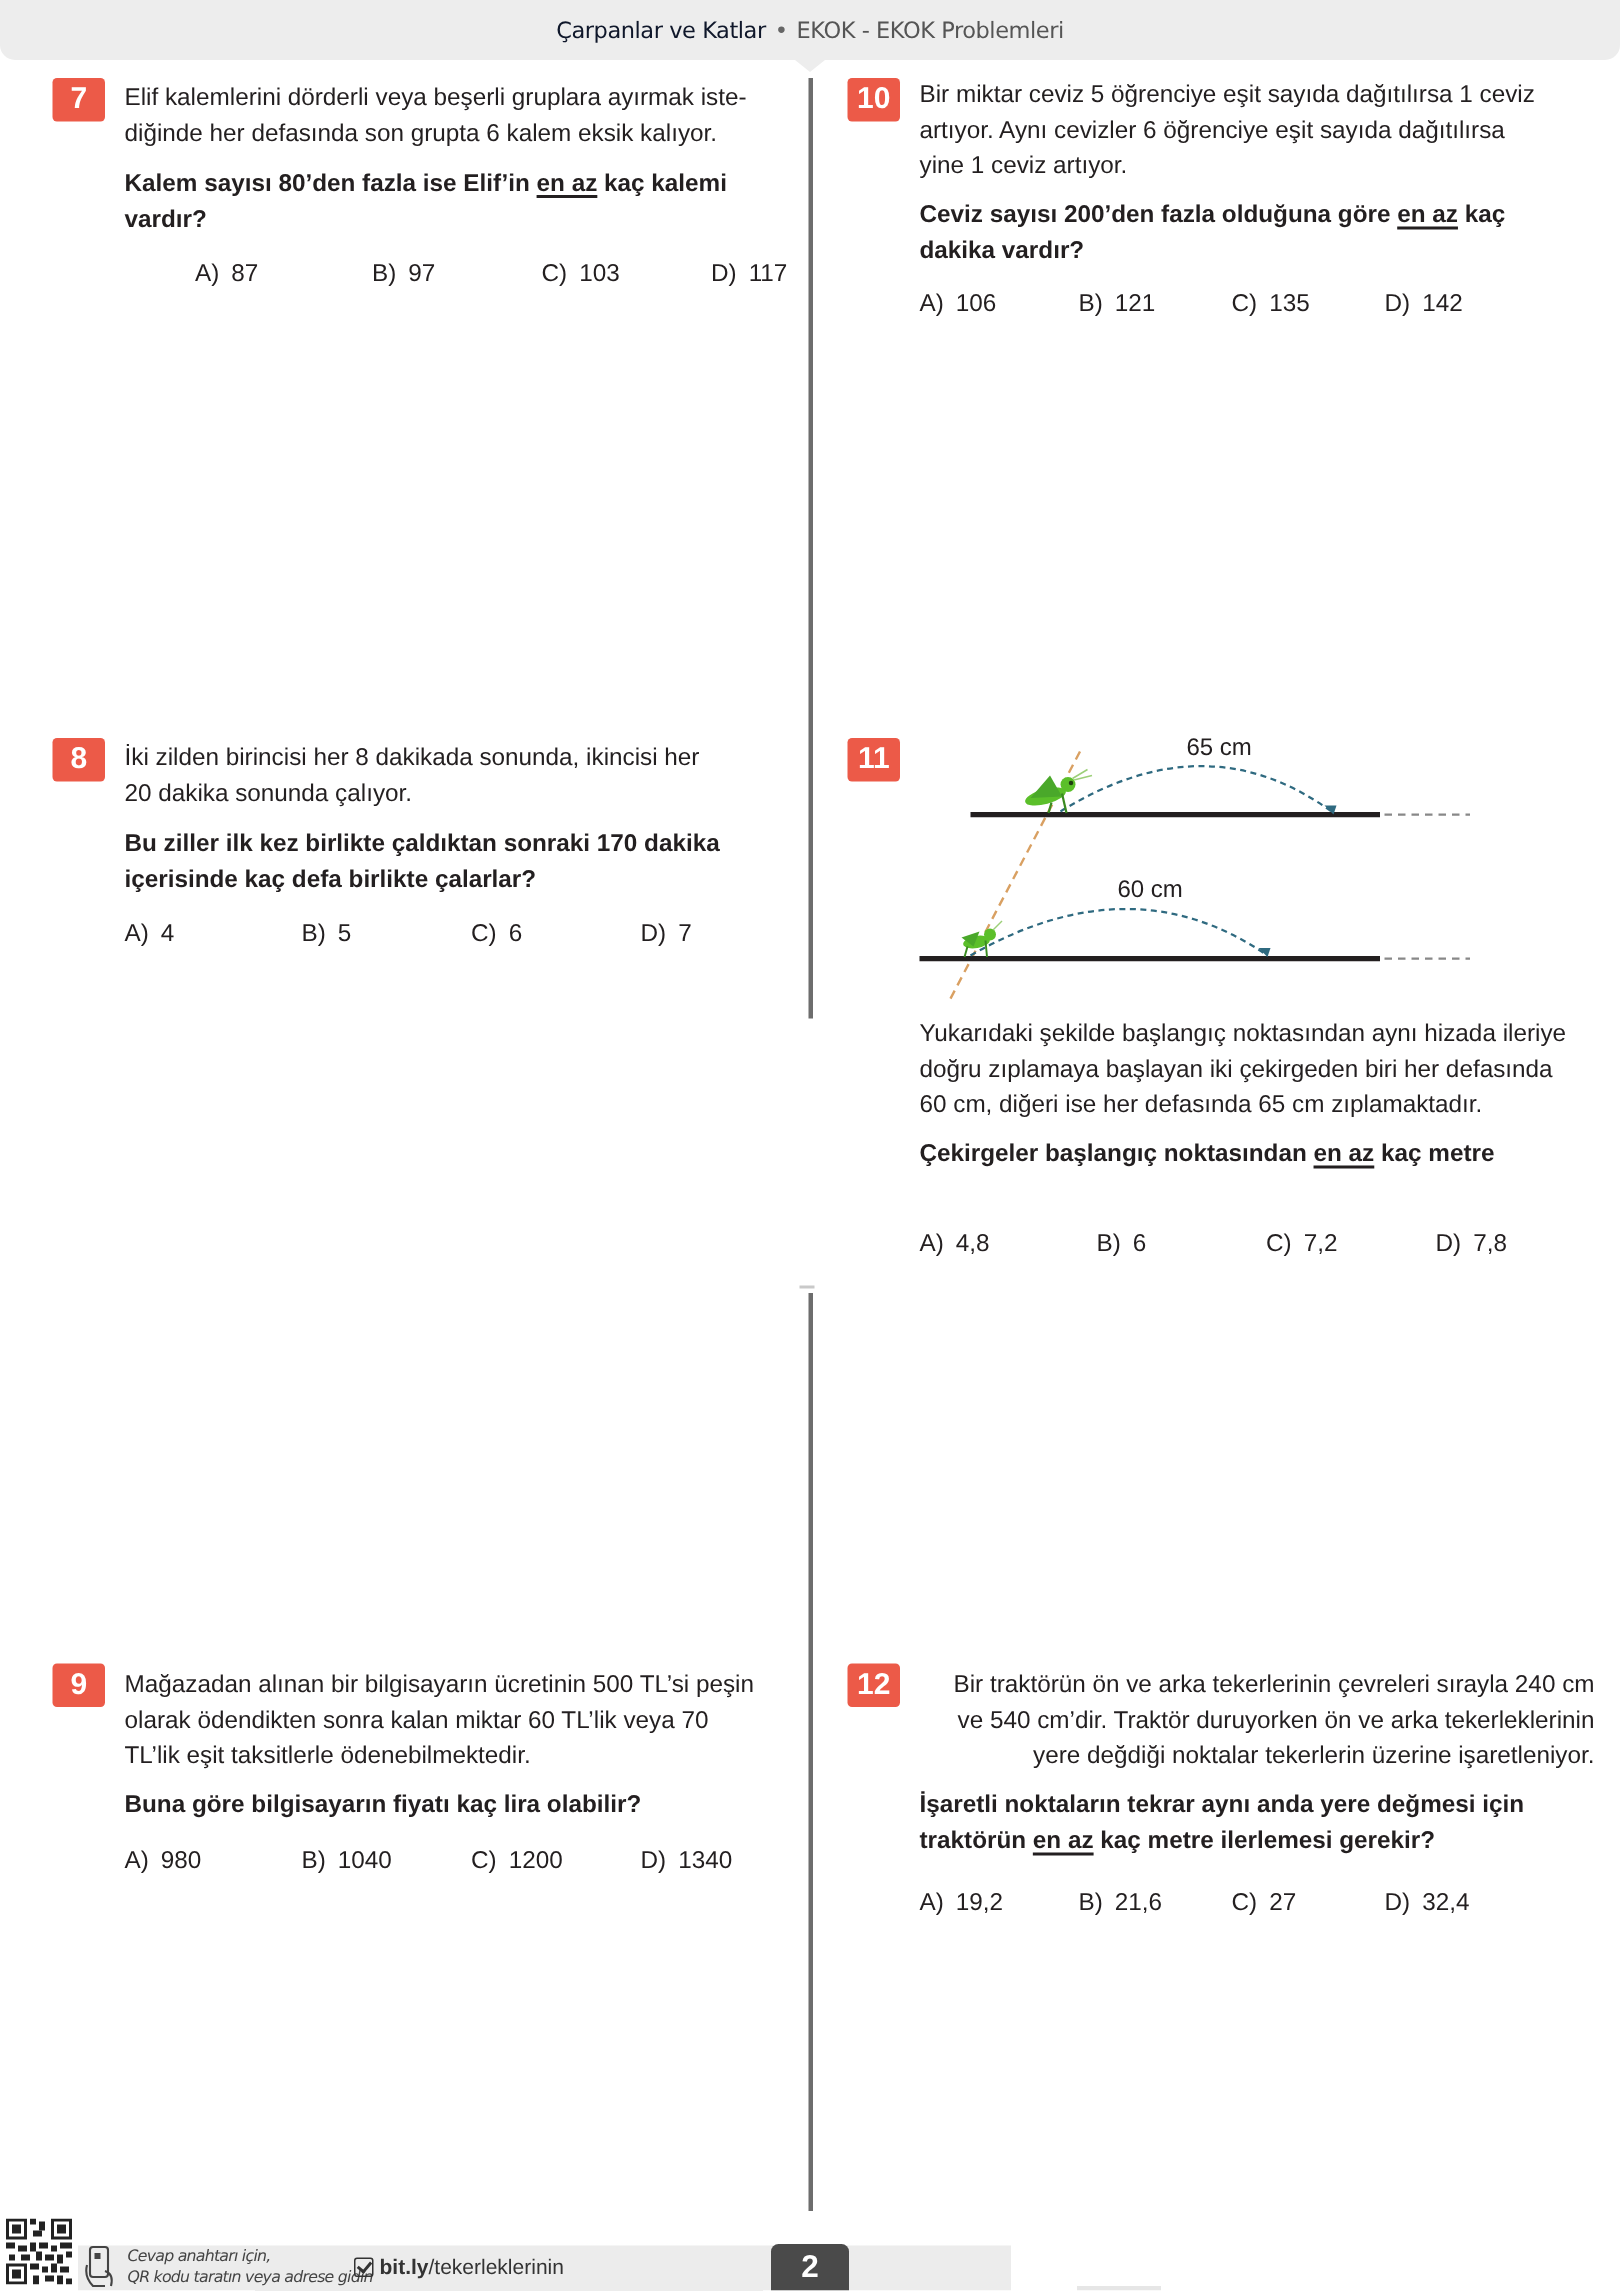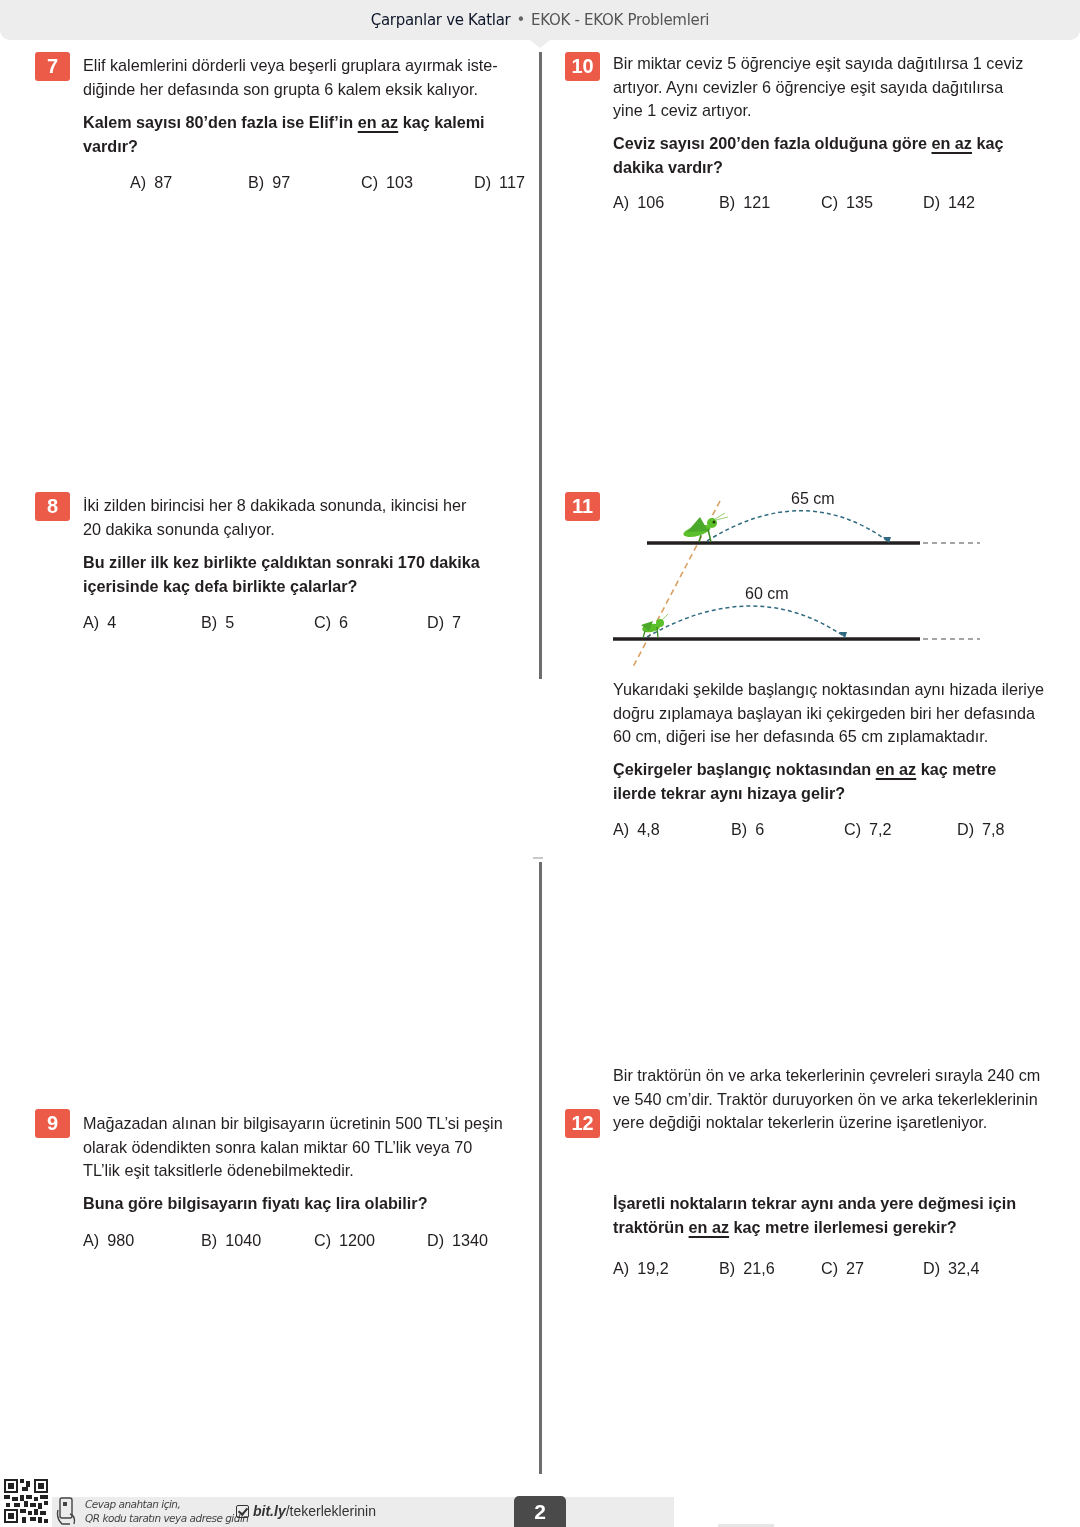--- a/index.html
+++ b/index.html
@@ -47,21 +47,21 @@
   }
   .qr { position: absolute; left: 4px; top: 1479px; width: 44px; height: 44px; }
   .phone-icon { position: absolute; left: 56px; top: 1496px; width: 24px; height: 30px; }
   .footer-note {
     position: absolute; left: 85px; top: 1497px; font-size: 10.5px; line-height: 14px;
     font-style: italic; color: #444; font-family: "DejaVu Sans", sans-serif; letter-spacing: -0.5px;
   }
   .footer-link { position: absolute; left: 236px; top: 1503px; font-size: 14px; color: #333; display: flex; align-items: center; }
   .footer-link .check { width: 13px; height: 13px; border: 1.6px solid #333; border-radius: 2px; margin-right: 4px; position: relative; }
   .footer-link .check::after { content: ""; position: absolute; left: 3px; top: 0px; width: 4px; height: 7px; border-right: 2px solid #333; border-bottom: 2px solid #333; transform: rotate(40deg); }
-  .footer-link .domain { font-weight: bold; font-style: italic; }
+  .footer-link .domain { font-weight: bold; }
   .page-num {
     position: absolute; left: 514px; top: 1496px; width: 52px; height: 31px;
     background: #4a4a4a; border-radius: 5px 5px 0 0; color: #fff; font-weight: bold;
     font-size: 21px; display: flex; align-items: center; justify-content: center;
   }
   .corner-mark { position: absolute; left: 718px; top: 1524px; width: 56px; height: 3px; background: #e6e6e6; }
 </style>
 </head>
 <body>
 
@@ -193,33 +193,32 @@
     <div class="diagram-label" style="left:140px; top:100px;">60 cm</div>
   </div>
 
   <div class="q-text" style="left:613px; top:678px; width:450px;">
     <div>Yukarıdaki şekilde başlangıç noktasından aynı hizada ileriye</div>
     <div>doğru zıplamaya başlayan iki çekirgeden biri her defasında</div>
     <div>60 cm, diğeri ise her defasında 65 cm zıplamaktadır.</div>
   </div>
   <div class="q-bold" style="left:613px; top:758px; width:440px;">
     <div><span>Çekirgeler başlangıç noktasından </span><u>en az</u><span> kaç metre</span></div>
-    <div>ilerde tekrar aynı hizaya gelir?</div>
   </div>
   <div class="choices" style="left:613px; top:820px; width:440px;">
     <div class="choice" style="left:0;"><span class="letter">A)</span><span>4,8</span></div>
     <div class="choice" style="left:118px;"><span class="letter">B)</span><span>6</span></div>
     <div class="choice" style="left:231px;"><span class="letter">C)</span><span>7,2</span></div>
     <div class="choice" style="left:344px;"><span class="letter">D)</span><span>7,8</span></div>
   </div>
 </div>
 
 <div>
   <div class="badge" style="left:565px; top:1109px;">12</div>
-  <div class="q-text" style="left:613px; top:1064px; width:450px;">
+  <div class="q-text" style="left:613px; top:1112px; width:450px;text-align:right;">
     <div>Bir traktörün ön ve arka tekerlerinin çevreleri sırayla 240 cm</div>
     <div>ve 540 cm’dir. Traktör duruyorken ön ve arka tekerleklerinin</div>
     <div>yere değdiği noktalar tekerlerin üzerine işaretleniyor.</div>
   </div>
   <div class="q-bold" style="left:613px; top:1192px; width:450px;">
     <div>İşaretli noktaların tekrar aynı anda yere değmesi için</div>
     <div><span>traktörün </span><u>en az</u><span> kaç metre ilerlemesi gerekir?</span></div>
   </div>
   <div class="choices" style="left:613px; top:1259px; width:440px;">
     <div class="choice" style="left:0;"><span class="letter">A)</span><span>19,2</span></div>

